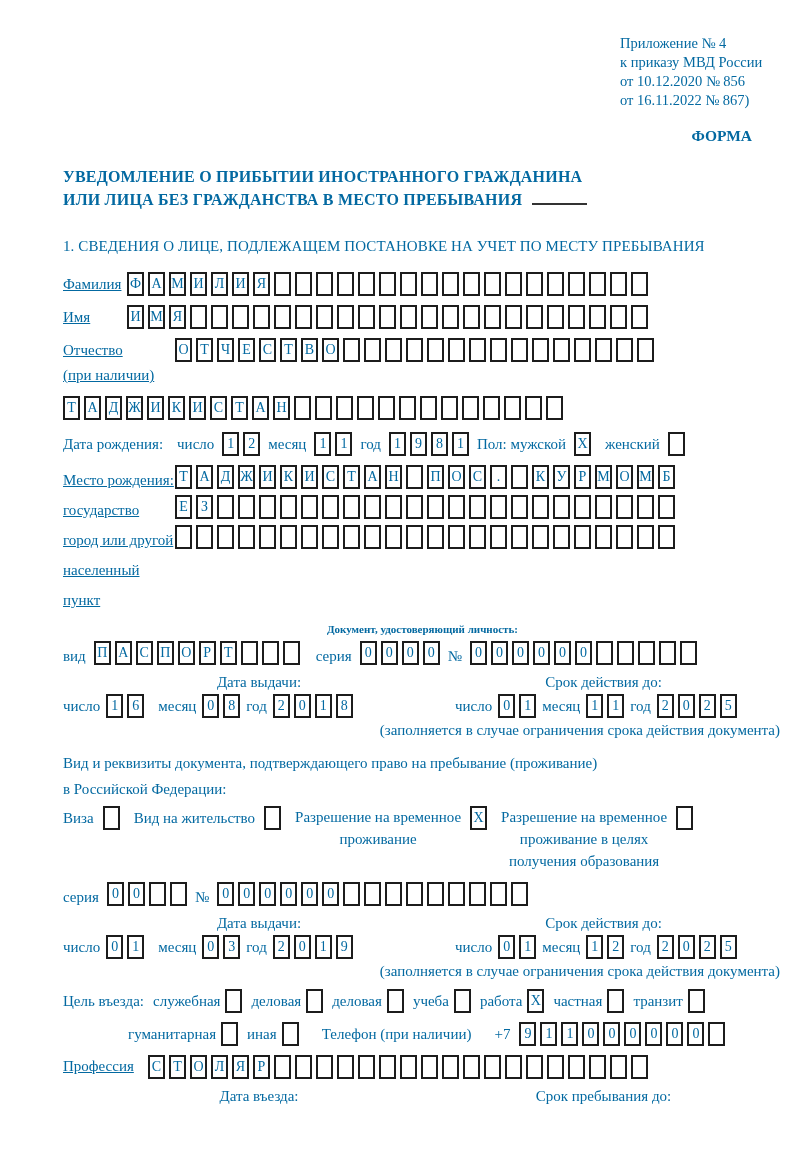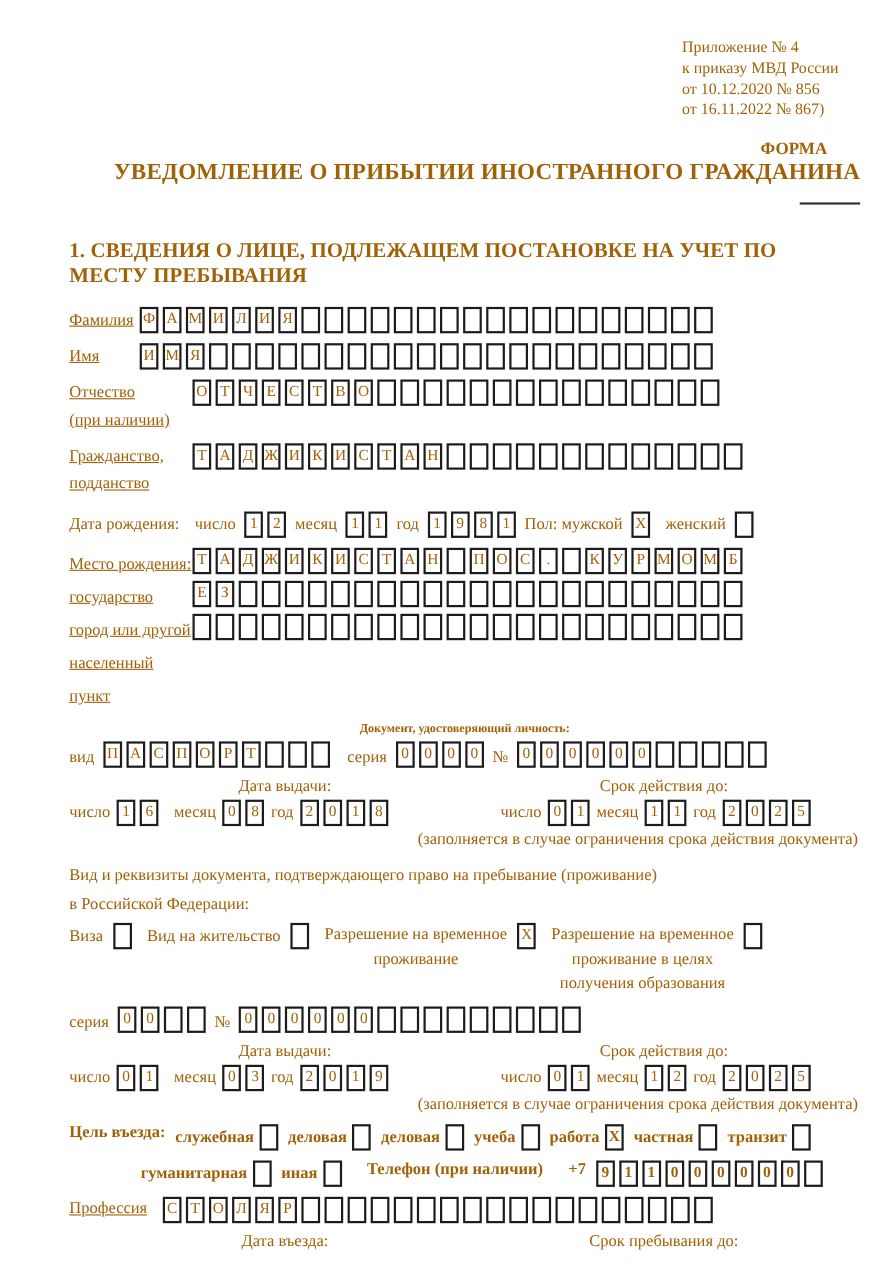--- a/index.html
+++ b/index.html
@@ -1,32 +1,32 @@
 <!DOCTYPE html>
 <html><head>
 <meta charset="utf-8">
 <style>
   * { margin:0; padding:0; box-sizing:border-box; }
   html,body { background:#ffffff; }
   .page {
     width:800px; height:1163px; overflow:hidden;
-    background:#ffffff; color:#a16207;
+    background:#ffffff; color:#0369a1;
     font-family:"Liberation Serif", serif;
     font-size:15px;
     padding:34px 18px 30px 63px;
     position:relative;
   }
   
   .appendix { margin-left:557px; font-size:14.5px; line-height:19px; }
   .appendix .ed0 { margin-top:5px; }
   .forma { text-align:right; padding-right:30px; font-weight:bold; margin-top:17px; font-size:15.5px; }
   
-  .title { text-align:right; font-weight:bold; font-size:21px; line-height:23px; letter-spacing:.2px; }
+  .title { text-align:left; font-weight:bold; font-size:16px; line-height:23px; margin-top:20px; letter-spacing:.2px; }
   .blank-line { display:inline-block; width:55px; border-bottom:2px solid #333; margin-left:10px; height:14px; }
-  .sec-heading { font-weight:bold; font-size:19px; margin-top:27px; letter-spacing:.1px; }
+  .sec-heading { font-weight:normal; font-size:15px; margin-top:27px; letter-spacing:.1px; }
   
   .frow { display:flex; align-items:flex-start; margin-top:8px; }
   .frow.center { align-items:center; }
   .lblcol { flex:none; line-height:25px;text-decoration:underline; }
   .w64 { width:64px; } .w112 { width:112px; } .w85 { width:85px; }
   .lbl { white-space:nowrap; }
   .cells { display:flex; gap:4px; flex:none; }
   .cell {
     width:17px; height:24px; flex:none;
     border:2px solid #1c1c1c;
@@ -46,42 +46,42 @@
   .drow { display:flex; align-items:center; margin-top:3px; }
   .dgroup { display:flex; align-items:center; gap:6px; }
   .dgroup.left { width:392px; }
   .note { text-align:right; font-size:15px; margin-top:4px; padding-right:2px; }
   .intro { margin-top:11px; line-height:26px; }
   
   .optrow { display:flex; align-items:flex-start; margin-top:4px; gap:14px; }
   .opt { display:flex; align-items:flex-start; gap:9px; }
   .opt .optlbl { text-align:center; line-height:22px; }
   
-  .prow { display:flex; margin-top:9px; gap:9px;font-weight:bold; }
+  .prow { display:flex; align-items:center; margin-top:9px; gap:9px; }
   .pc { display:flex; align-items:center; gap:5px; }
   .indent65 { margin-left:65px; }
   .ml18 { margin-left:14px; }
 </style>
 </head>
 <body>
 
 <div class="page">
 
   <div class="appendix">
     <div>Приложение № 4</div>
     <div>к приказу МВД России</div>
     <div>от 10.12.2020 № 856</div>
     <div>от 16.11.2022 № 867)</div>
   </div>
 
   <div class="forma">ФОРМА</div>
 
   <div class="title">
     <div>УВЕДОМЛЕНИЕ О ПРИБЫТИИ ИНОСТРАННОГО ГРАЖДАНИНА</div>
-    <div><span class="blank-line"></span></div>
+    <div><span>ИЛИ ЛИЦА БЕЗ ГРАЖДАНСТВА В МЕСТО ПРЕБЫВАНИЯ</span><span class="blank-line"></span></div>
   </div>
 
   <div class="sec-heading">1. СВЕДЕНИЯ О ЛИЦЕ, ПОДЛЕЖАЩЕМ ПОСТАНОВКЕ НА УЧЕТ ПО МЕСТУ ПРЕБЫВАНИЯ</div>
 
   <div class="frow" style="margin-top:17px;">
     <div class="lblcol w64">Фамилия</div>
     <div class="cells">
         <div class="cell">Ф</div>
         <div class="cell">А</div>
         <div class="cell">М</div>
@@ -167,24 +167,20 @@
         <div class="cell"></div>
         <div class="cell"></div>
         <div class="cell"></div>
         <div class="cell"></div>
         <div class="cell"></div>
         <div class="cell"></div>
       </div>
   </div>
 
   <div class="frow">
-    <div class="lblcol w112">
-      <div>Гражданство,</div>
-      <div>подданство</div>
-    </div>
     <div class="cells">
         <div class="cell">Т</div>
         <div class="cell">А</div>
         <div class="cell">Д</div>
         <div class="cell">Ж</div>
         <div class="cell">И</div>
         <div class="cell">К</div>
         <div class="cell">И</div>
         <div class="cell">С</div>
         <div class="cell">Т</div>

